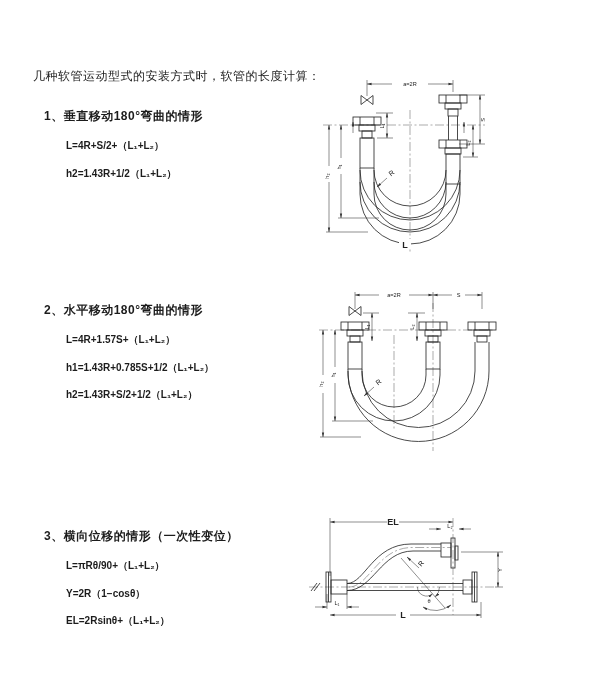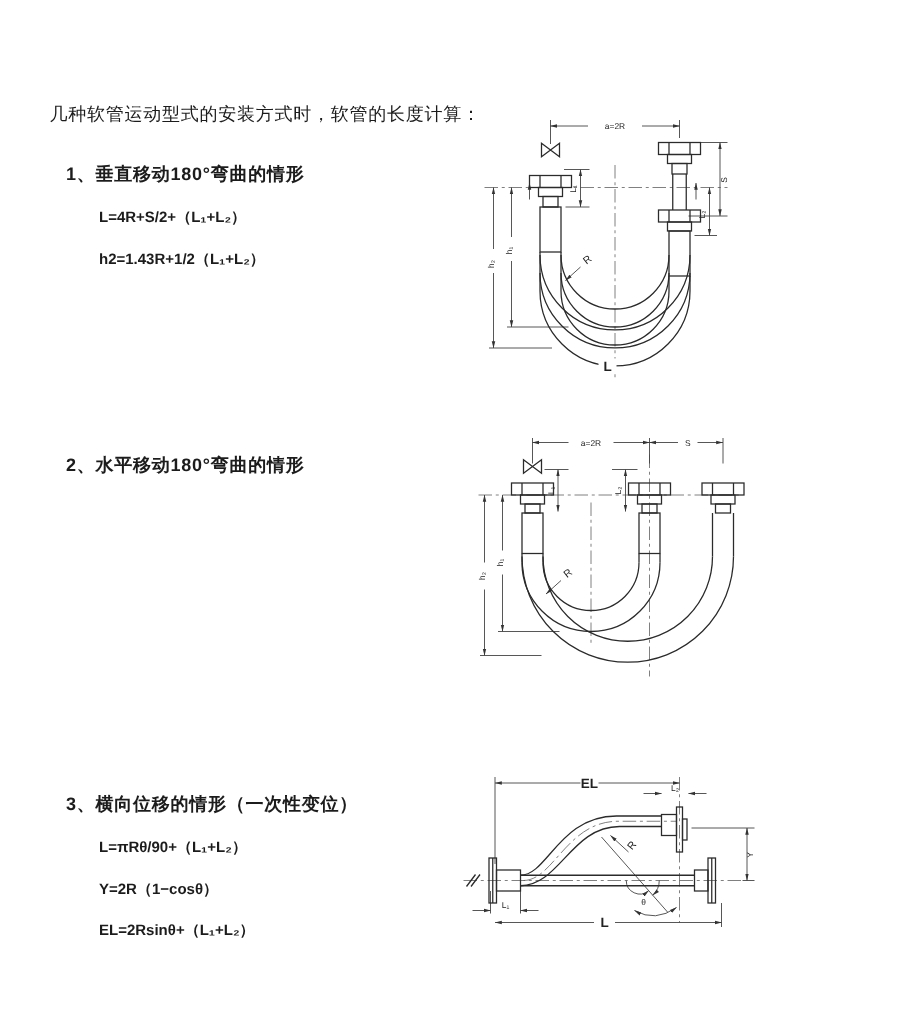--- a/index.html
+++ b/index.html
@@ -131,20 +131,25 @@
     <path d="M61,124 A36,36 0 0 0 133,124"></path>
   </g>
 
   <rect x="86" y="169" width="12" height="10" fill="#fff"></rect>
   <text class="lblBig" x="92" y="177.5" text-anchor="middle">L</text>
 </svg>
 </div>
 
 <div class="section" id="sec2">
   <div class="heading">2、水平移动180°弯曲的情形</div>
+  <div class="formulas">
+    <div class="formula">L=4R+1.57S+（L₁+L₂）</div>
+    <div class="formula">h1=1.43R+0.785S+1/2（L₁+L₂）</div>
+    <div class="formula">h2=1.43R+S/2+1/2（L₁+L₂）</div>
+  </div>
 </div>
 
 <div class="diag" id="diag2">
 <svg width="185" height="172" viewBox="0 0 185 172">
   <defs>
     <marker id="ah2" viewBox="0 0 10 10" refX="9.5" refY="5" markerWidth="8" markerHeight="8" orient="auto-start-reverse">
       <path d="M0,2.6 L10,5 L0,7.4 Z" fill="#333"></path>
     </marker>
     <pattern id="braid2" width="3.5" height="3.5" patternUnits="userSpaceOnUse">
       <path d="M0,3.5 L3.5,0 M0,0 L3.5,3.5" stroke="#4a4a4a" stroke-width="0.45" fill="none"></path>

